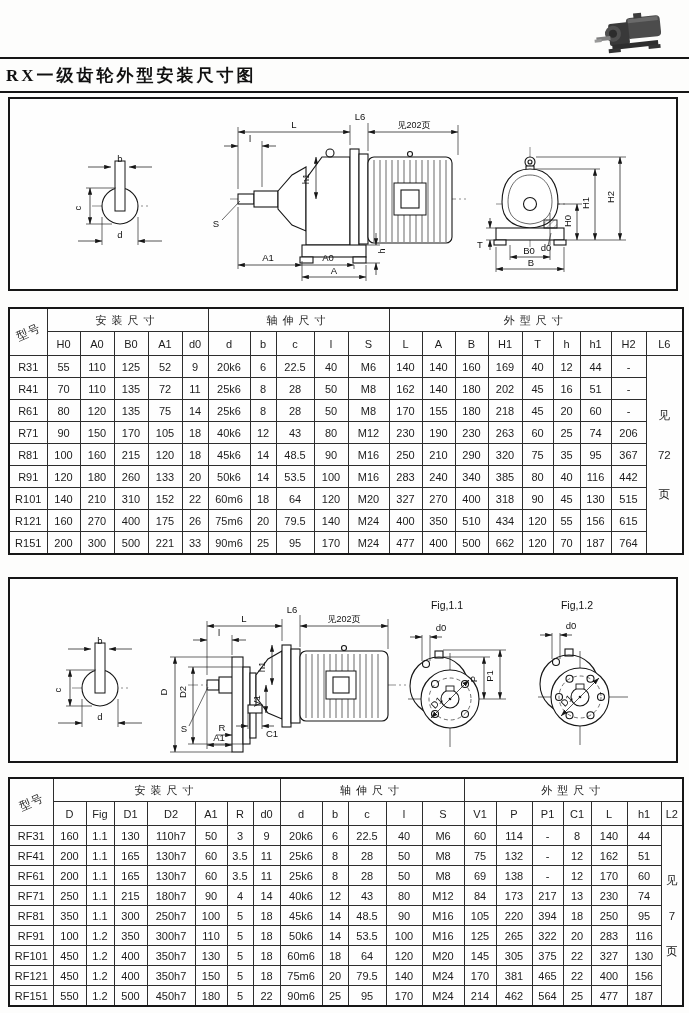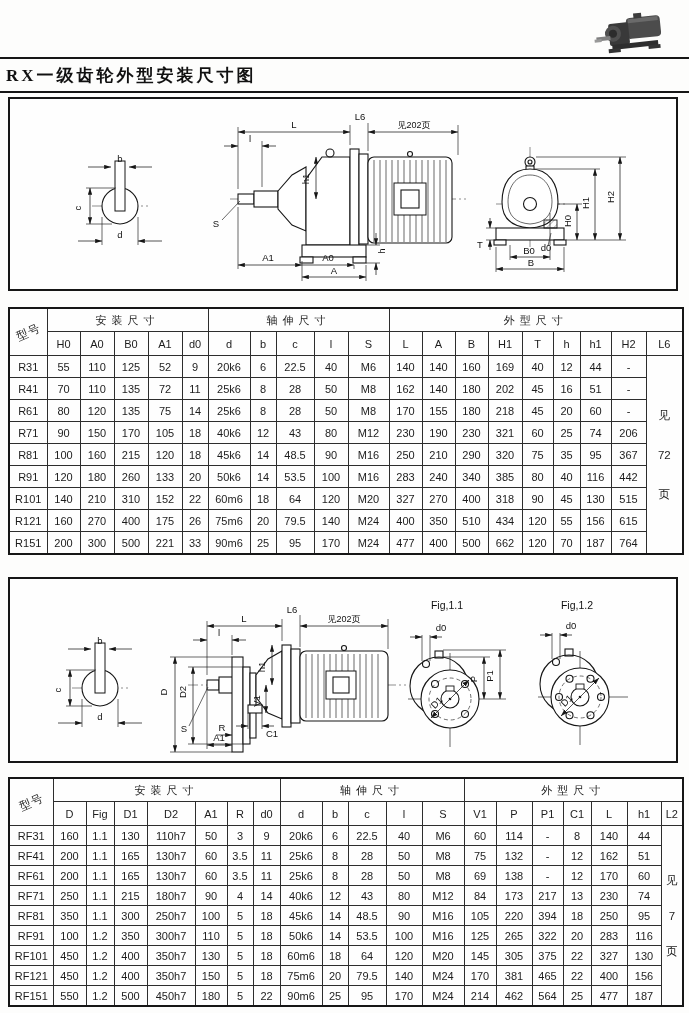--- a/index.html
+++ b/index.html
@@ -325,21 +325,21 @@
           <td>105</td>
           <td>18</td>
           <td>40k6</td>
           <td>12</td>
           <td>43</td>
           <td>80</td>
           <td>M12</td>
           <td>230</td>
           <td>190</td>
           <td>230</td>
-          <td>321</td>
+          <td>263</td>
           <td>60</td>
           <td>25</td>
           <td>74</td>
           <td>206</td>
         </tr>
         <tr>
           <td>R81</td>
           <td>100</td>
           <td>160</td>
           <td>215</td>

